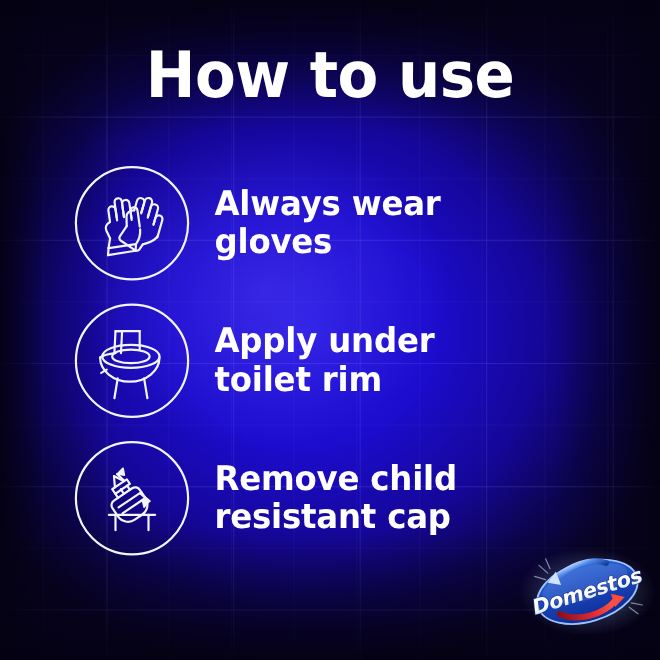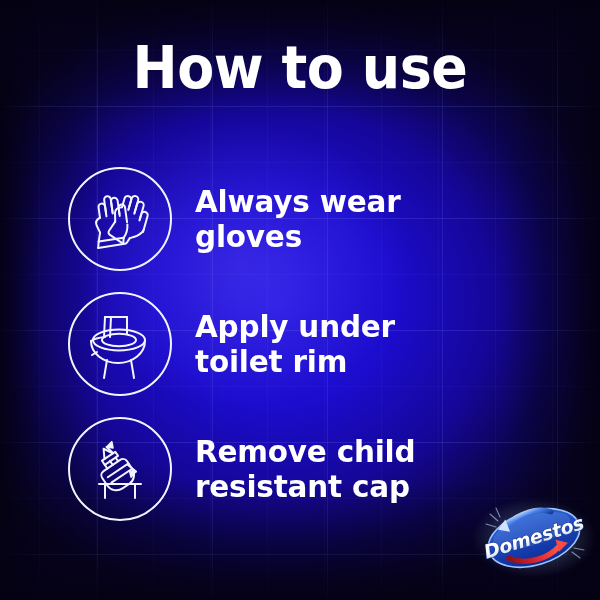--- a/index.html
+++ b/index.html
@@ -63,21 +63,21 @@
     font-size:58px;
     line-height:64px;
     font-weight:700;
     letter-spacing:-0.5px;
     transform:scaleX(.93);
     font-family:"DejaVu Sans","Liberation Sans",sans-serif;
     white-space:nowrap;
   }
 
   
-  .steps{position:absolute;left:0;top:156px;width:600px;}
+  .steps{position:absolute;left:0;top:140px;width:600px;}
   .step{
     position:relative;height:125px;
     display:flex;align-items:center;
   }
   .step-icon{
     position:absolute;left:68px;top:50%;
     width:104px;height:104px;margin-top:-52px;
     border:2px solid #f2f4ff;border-radius:50%;
     display:flex;align-items:center;justify-content:center;
     box-sizing:border-box;

